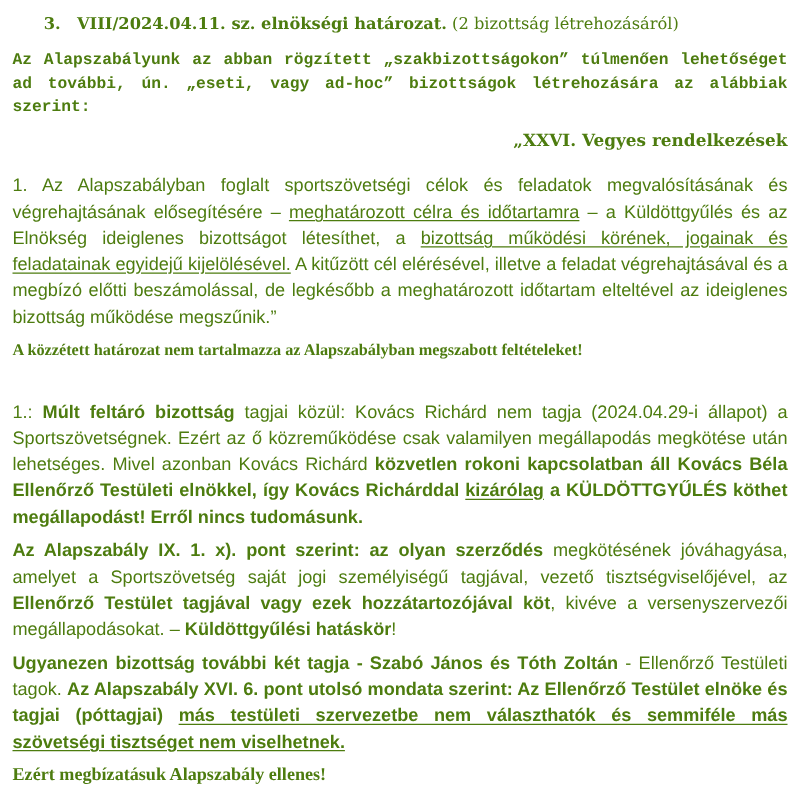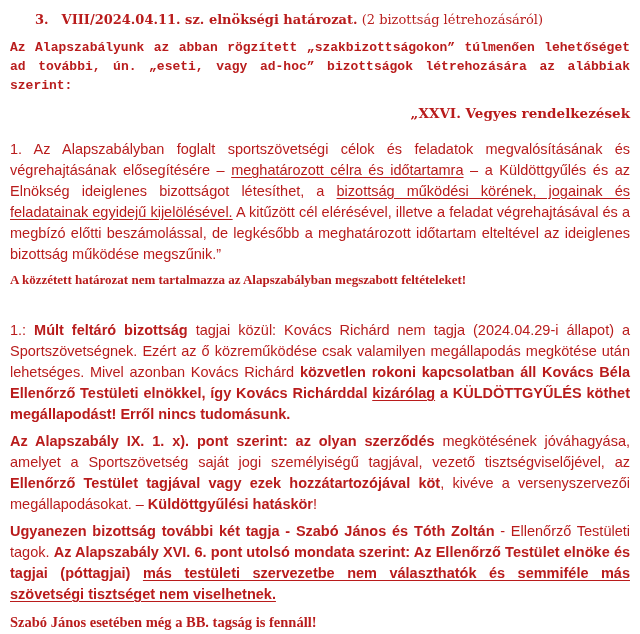--- a/index.html
+++ b/index.html
@@ -13,21 +13,21 @@
     height: 634px;
     background: #ffffff;
     box-sizing: border-box;
     padding: 0 10px;
     overflow: hidden;
     color: #000000;
   }
   .p {
     margin: 0;
     padding: 0;
-    color: #b91c1c;
+    color: #4d7c0f;
   }
   
   .p-item {
     font-family: "DejaVu Serif", serif;
     font-size: 13px;
     line-height: 20px;
     margin: 10px 0 0 25px;
   }
   .p-lead {
     font-family: "DejaVu Serif", serif;
@@ -83,15 +83,16 @@
 <div class="page">
   <div id="doc">
       <p class="p p-item" id="item-heading"><span class="run b">3.</span><span class="run b gap">VIII/2024.04.11. sz. elnökségi határozat.</span><span class="run"> (2 bizottság létrehozásáról)</span></p>
       <p class="p p-lead" id="lead-paragraph"><span class="run b">Az Alapszabályunk az abban rögzített „szakbizottságokon” túlmenően lehetőséget ad további, ún. „eseti, vagy ad-hoc” bizottságok létrehozására az alábbiak szerint:</span></p>
       <p class="p p-center" id="section-heading"><span class="run b">„XXVI. Vegyes rendelkezések</span></p>
       <p class="p p-body" id="bylaw-quote"><span class="run">1. Az Alapszabályban foglalt sportszövetségi célok és feladatok megvalósításának és végrehajtásának elősegítésére – </span><span class="run u">meghatározott célra és időtartamra</span><span class="run"> – a Küldöttgyűlés és az Elnökség ideiglenes bizottságot létesíthet, a </span><span class="run u">bizottság működési körének, jogainak és feladatainak egyidejű kijelölésével.</span><span class="run"> A kitűzött cél elérésével, illetve a feladat végrehajtásával és a megbízó előtti beszámolással, de legkésőbb a meghatározott időtartam elteltével az ideiglenes bizottság működése megszűnik.”</span></p>
       <p class="p p-callout" id="callout"><span class="run b">A közzétett határozat nem tartalmazza az Alapszabályban megszabott feltételeket!</span></p>
       <p class="p p-body" id="committee-paragraph"><span class="run">1.: </span><span class="run b">Múlt feltáró bizottság</span><span class="run"> tagjai közül: Kovács Richárd nem tagja (2024.04.29-i állapot) a Sportszövetségnek. Ezért az ő közreműködése csak valamilyen megállapodás megkötése után lehetséges. Mivel azonban Kovács Richárd </span><span class="run b">közvetlen rokoni kapcsolatban áll Kovács Béla Ellenőrző Testületi elnökkel, így Kovács Richárddal </span><span class="run b u">kizárólag</span><span class="run b"> a KÜLDÖTTGYŰLÉS köthet megállapodást! Erről nincs tudomásunk.</span></p>
       <p class="p p-body" id="bylaw-ix-paragraph"><span class="run b">Az Alapszabály IX. 1. x). pont szerint: az olyan szerződés</span><span class="run"> megkötésének jóváhagyása, amelyet a Sportszövetség saját jogi személyiségű tagjával, vezető tisztségviselőjével, az </span><span class="run b">Ellenőrző Testület tagjával vagy ezek hozzátartozójával köt</span><span class="run">, kivéve a versenyszervezői megállapodásokat. – </span><span class="run b">Küldöttgyűlési hatáskör</span><span class="run">!</span></p>
       <p class="p p-body" id="members-paragraph"><span class="run b">Ugyanezen bizottság további két tagja - Szabó János és Tóth Zoltán</span><span class="run"> - Ellenőrző Testületi tagok. </span><span class="run b">Az Alapszabály XVI. 6. pont utolsó mondata szerint: Az Ellenőrző Testület elnöke és tagjai (póttagjai) </span><span class="run b u">más testületi szervezetbe nem választhatók és semmiféle más szövetségi tisztséget nem viselhetnek.</span></p>
+      <p class="p p-boldline" id="conclusion-line"><span class="run b">Ezért megbízatásuk Alapszabály ellenes!</span></p>
       <p class="p p-boldline" id="bb-line"><span class="run b">Szabó János esetében még a BB. tagság is fennáll!</span></p>
     </div>
 </div>
 
 </body></html>

